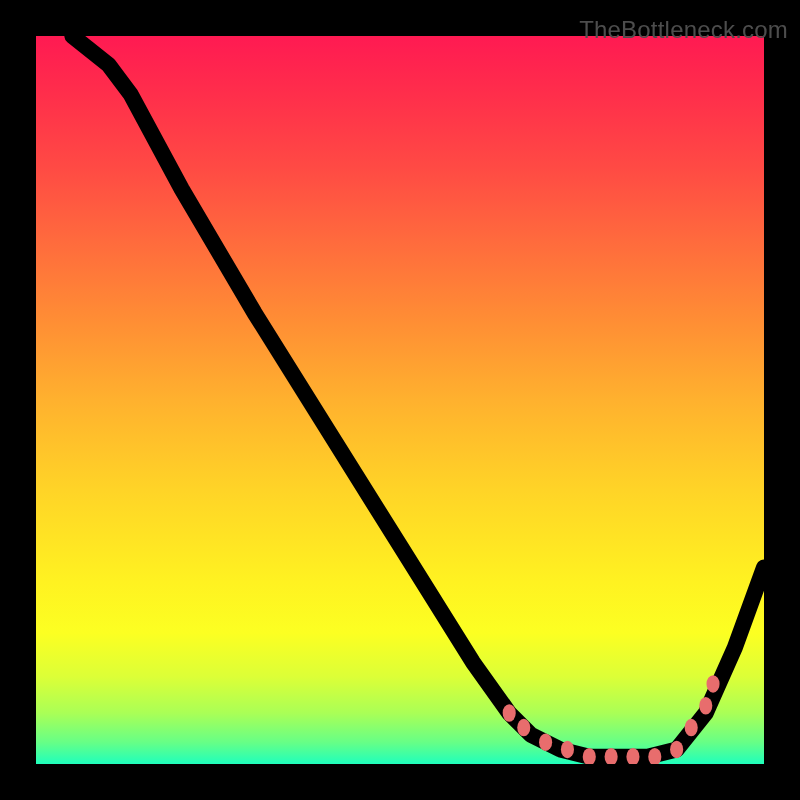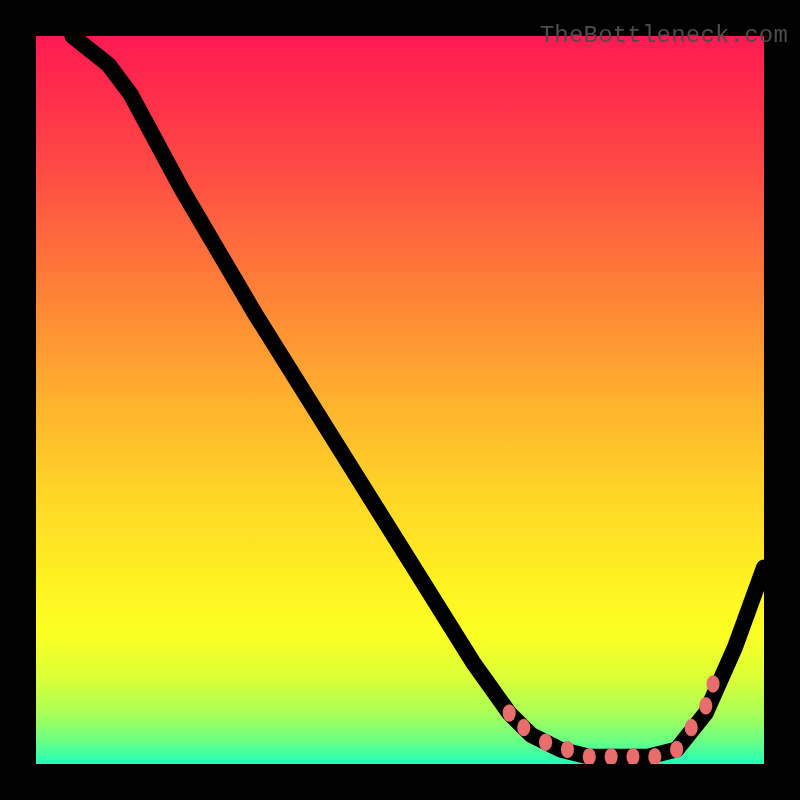--- a/index.html
+++ b/index.html
@@ -12,29 +12,28 @@
     font-family: Arial, Helvetica, sans-serif;
   }
   .frame {
     position: relative;
     width: 800px;
     height: 800px;
     background: #000;
   }
   .watermark {
     position: absolute;
-    top: 22px;
+    top: 16px;
     right: 12px;
     color: #4d4d4d;
     font-size: 24px;
     font-weight: 400;
     letter-spacing: 0.2px;
     z-index: 30;
     user-select: none;
-    font-family: Liberation Mono, monospace;
   }
   .plot-area {
     position: absolute;
     left: 36px;
     top: 36px;
     width: 728px;
     height: 728px;
     background: linear-gradient(
       to bottom,
       #ff1a52 0%,

